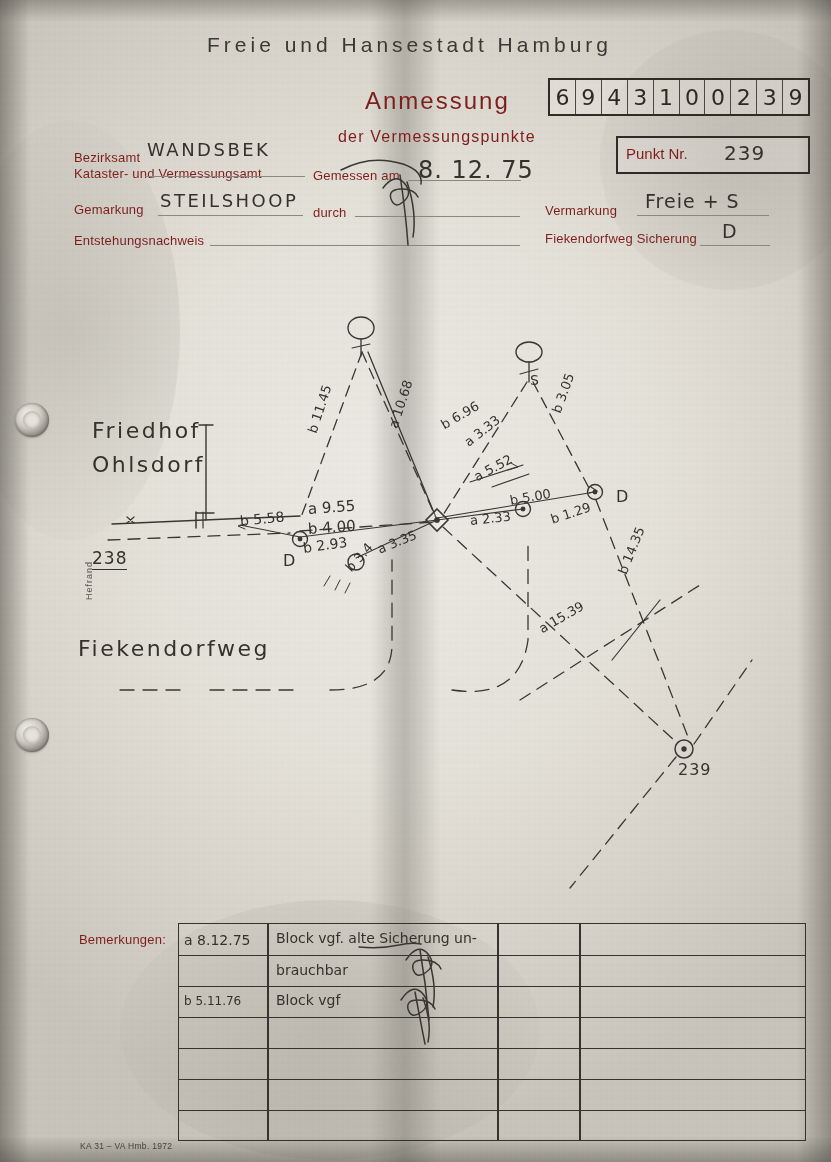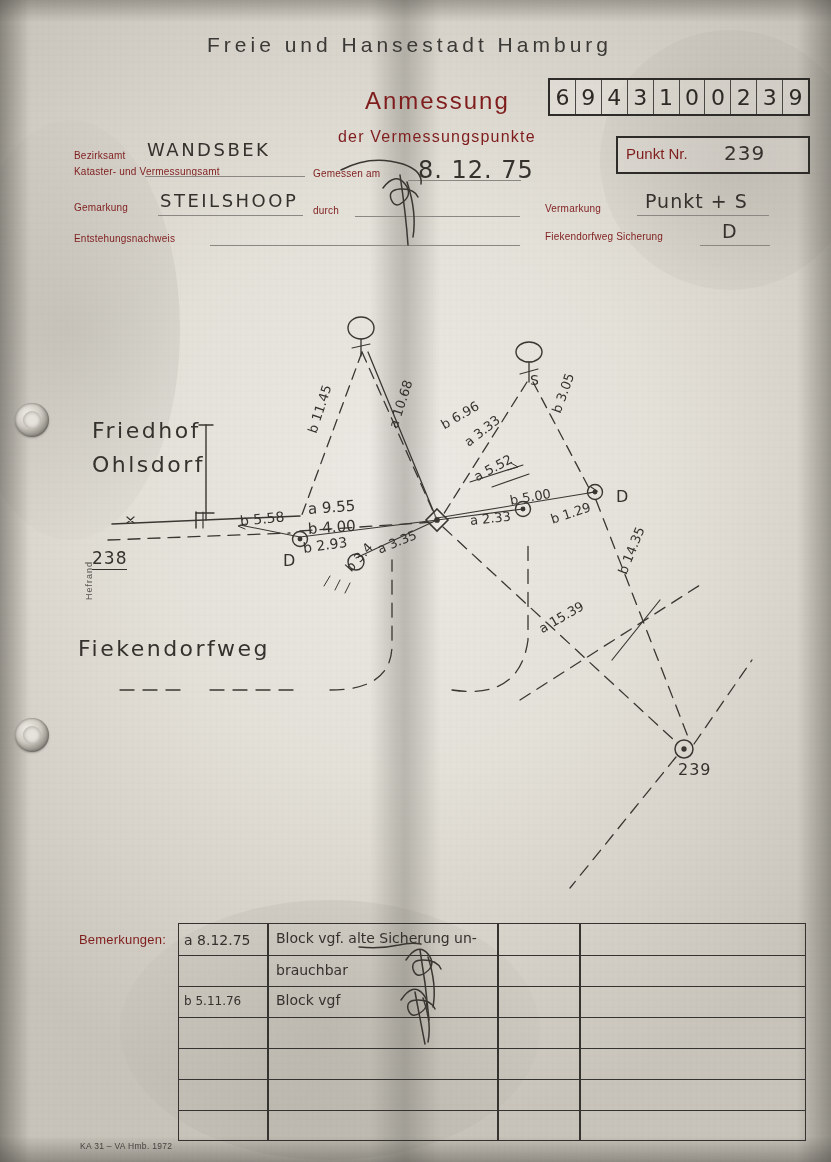--- a/index.html
+++ b/index.html
@@ -95,21 +95,21 @@
   }
   .title-sub {
     font-size: 19px;
     letter-spacing: 1.6px;
   }
   .title-sub2 {
     font-size: 16px;
     letter-spacing: 1.2px;
   }
   .lbl {
-    font-size: 10px;
+    font-size: 13px;
     letter-spacing: 0.2px;
   }
   .rule {
     position: absolute;
     height: 1px;
     background: #8b8883;
   }
 
   
   .hand {
@@ -248,21 +248,21 @@
   <div class="rule" style="left:210px; top:245px; width:310px;"></div>
 
   <div class="printed lbl" style="left:313px; top:168px;">Gemessen am</div>
   <div class="hand hw-md" style="left:418px; top:156px; font-size:24px;">8. 12. 75</div>
   <div class="rule" style="left:408px; top:180px; width:113px;"></div>
 
   <div class="printed lbl" style="left:313px; top:205px;">durch</div>
   <div class="rule" style="left:355px; top:216px; width:165px;"></div>
 
   <div class="printed lbl" style="left:545px; top:203px;">Vermarkung</div>
-  <div class="hand hw-md" style="left:645px; top:190px; font-size:19px;">Punkt + S</div>
+  <div class="hand hw-md" style="left:645px; top:190px; font-size:19px;">Freie + S</div>
   <div class="rule" style="left:637px; top:215px; width:132px;"></div>
 
   <div class="printed lbl" style="left:545px; top:231px;">Fiekendorfweg Sicherung</div>
   <div class="hand hw-md" style="left:722px; top:220px; font-size:19px;">D</div>
   <div class="rule" style="left:700px; top:245px; width:70px;"></div>
 
   <svg id="sketch" viewBox="0 0 831 1162">
     <g stroke="#3a3732" fill="none" stroke-width="1.3" stroke-linecap="round">
 
       <path d="M362,352 L300,520" stroke-dasharray="11 7"></path>

